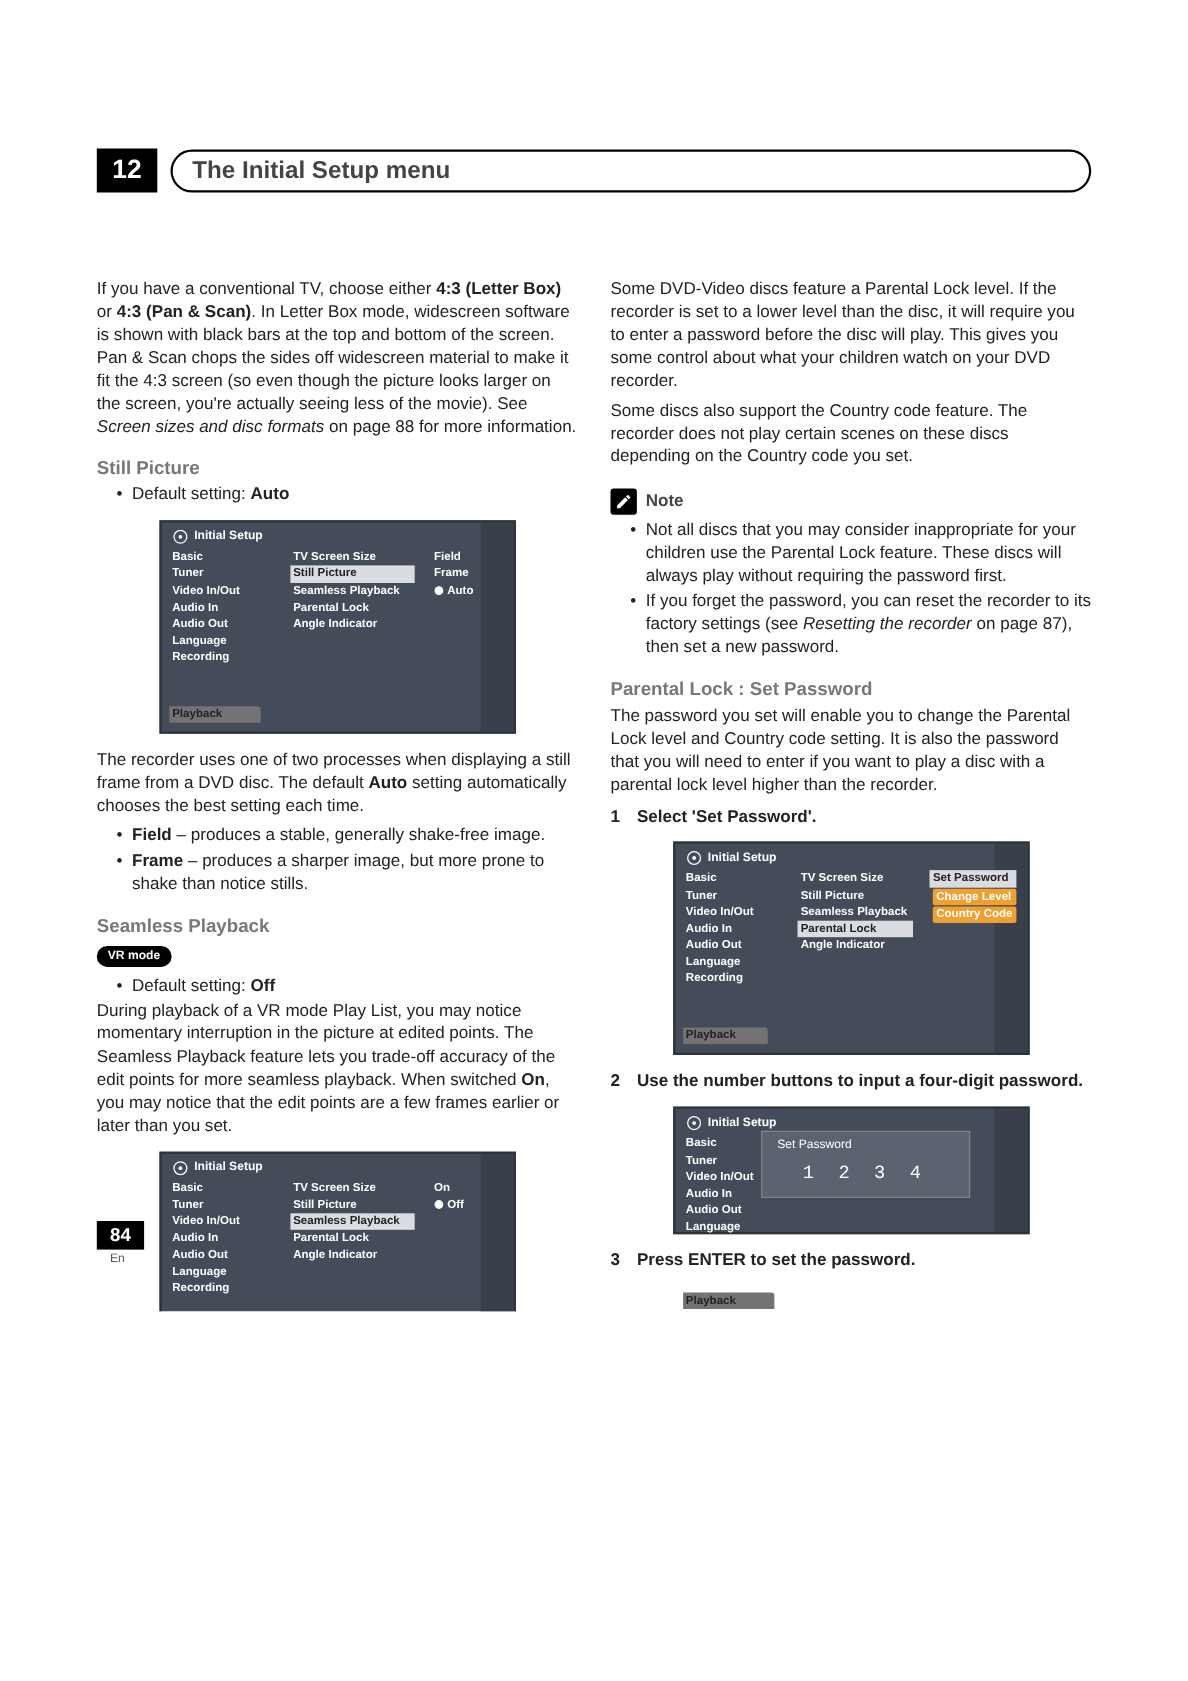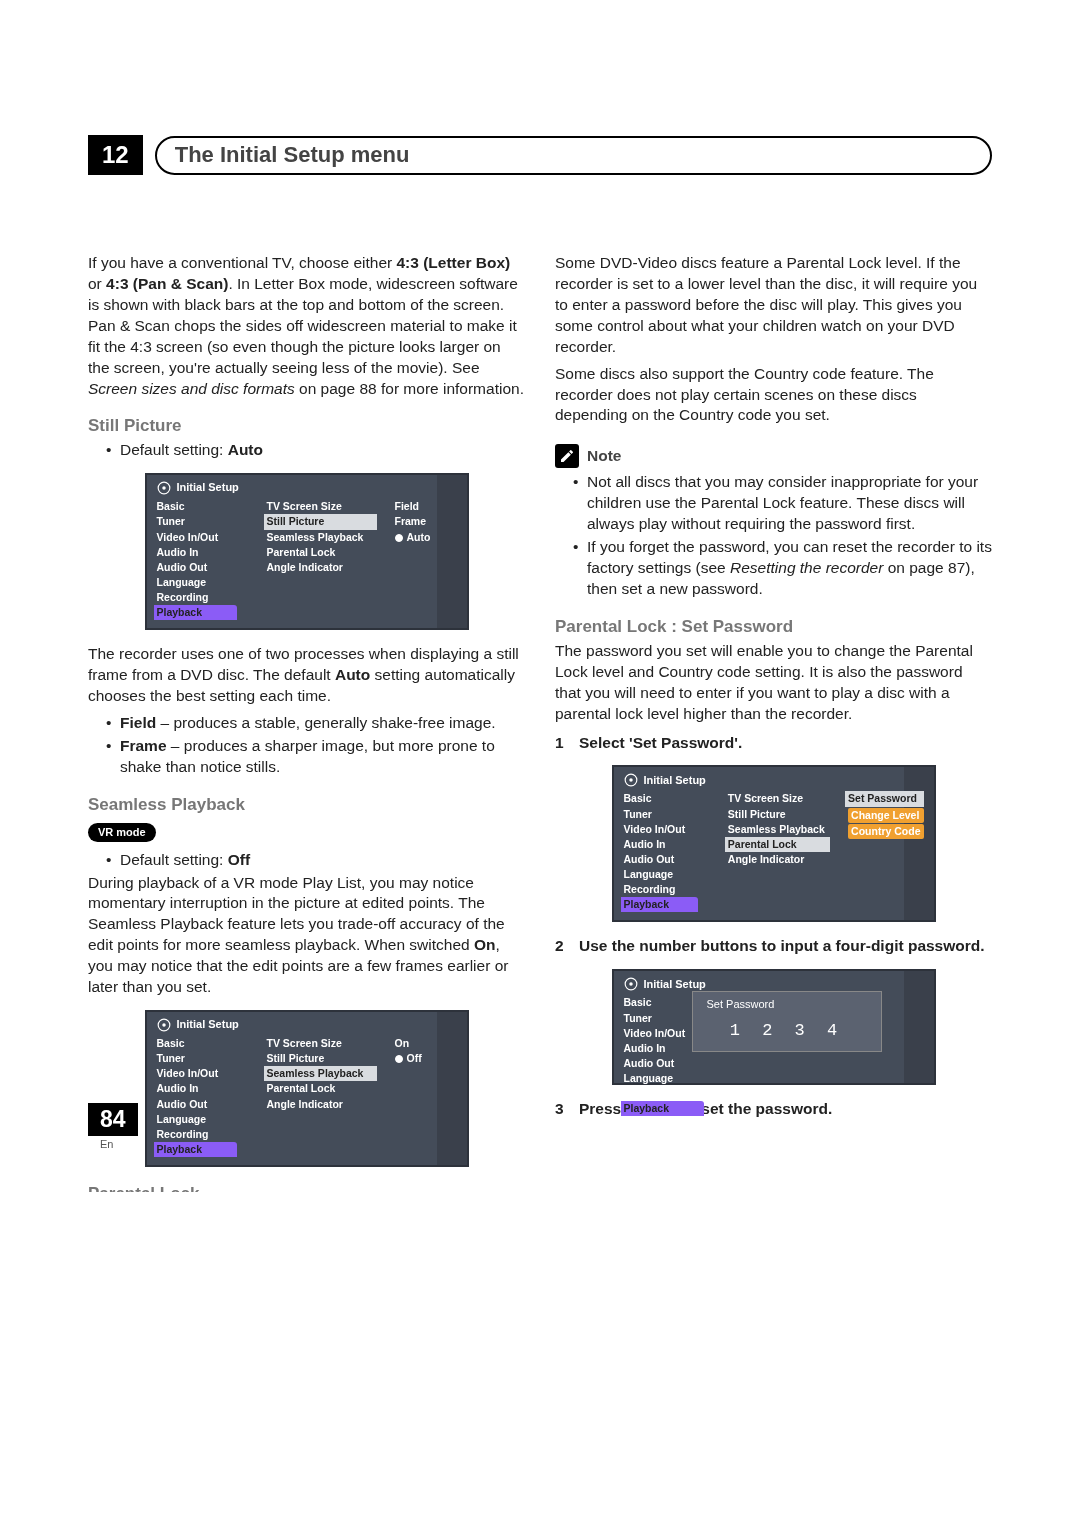--- a/index.html
+++ b/index.html
@@ -123,25 +123,26 @@
     font-weight: bold;
   }
   .osd-item { padding: 1px 0; white-space: nowrap; }
   .osd-item.sel {
     background: #d9dce0;
     color: #222;
     margin-left: -3px;
     padding-left: 3px;
   }
   .osd-col1 .osd-item.active {
-    background: #8b5cf6;
+    background: #737373;
     color: #222;
     margin-left: -3px;
     padding-left: 3px;
     border-top-right-radius: 3px;
+    margin-top: 37px;
   }
   .osd-radio::before {
     content: "";
     display: inline-block;
     width: 8px; height: 8px;
     border: 1px solid #fff;
     border-radius: 50%;
     margin-right: 4px;
     vertical-align: middle;
     box-sizing: border-box;
@@ -206,21 +207,21 @@
   .step-num { width: 24px; flex: 0 0 24px; }
   .footer {
     position: absolute;
     left: 88px;
     bottom: 42px;
   }
   .page-num {
     background: #000;
     color: #fff;
     font-weight: bold;
-    font-size: 23px;
+    font-size: 17px;
     padding: 3px 12px;
     display: inline-block;
   }
   .lang {
     font-size: 11px;
     color: #555;
     margin-top: 2px;
     margin-left: 12px;
   }
 </style>

